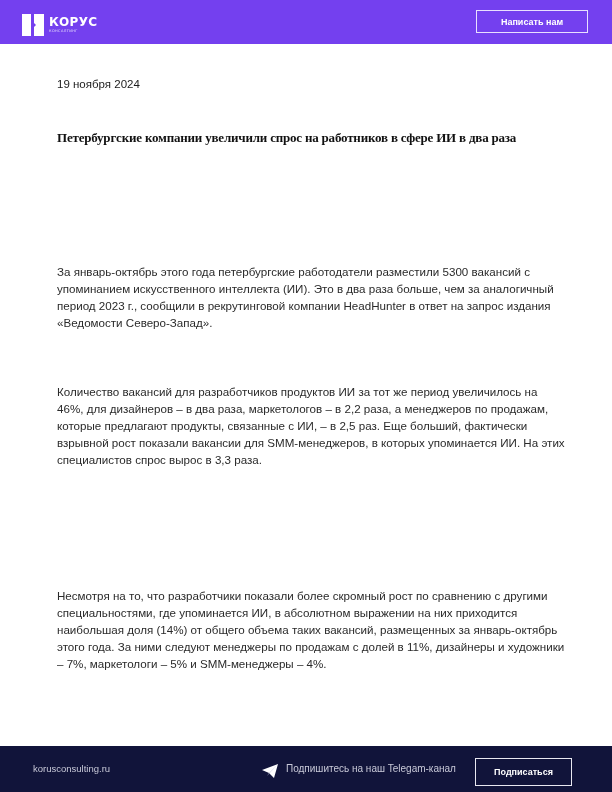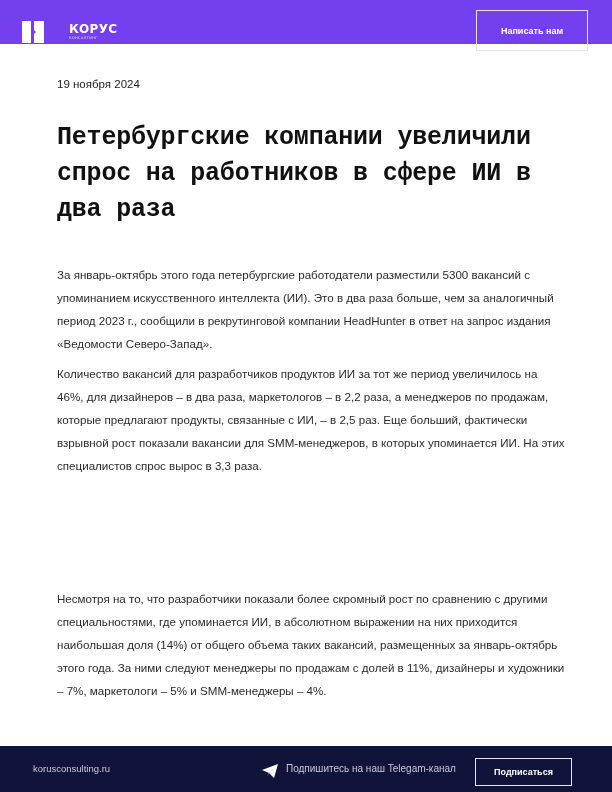--- a/index.html
+++ b/index.html
@@ -3,51 +3,51 @@
   <meta charset="utf-8">
   <style>
     * { margin: 0; padding: 0; box-sizing: border-box; }
     html, body { width: 612px; height: 792px; background: #ffffff; overflow: hidden; }
     body { font-family: "DejaVu Sans", sans-serif; color: #222; position: relative; }
 
     .header {
       position: absolute; left: 0; top: 0; width: 612px; height: 44px;
       background: #7440ef;
     }
-    .logo { position: absolute; left: 22px; top: 21px; height: 22px; display: flex; align-items: center; gap: 20px; }
+    .logo { position: absolute; left: 22px; top: 14px; height: 22px; display: flex; align-items: center; }
     .logo-mark { width: 22px; height: 22px; position: relative; }
     .logo-mark svg { display: block; }
     .logo-text { margin-left: 5px; display: flex; flex-direction: column; justify-content: center; }
     .logo-title { color: #fff; font-family: "DejaVu Sans", sans-serif; font-weight: bold; font-size: 12px; letter-spacing: 0.3px; line-height: 12px; }
     .logo-sub { color: #fff; opacity: 0.8; font-size: 3.5px; letter-spacing: 0.4px; line-height: 5px; margin-top: 1px; }
 
     .write-btn {
-      position: absolute; left: 476px; top: 10px; width: 112px; height: 41px;
+      position: absolute; left: 476px; top: 10px; width: 112px; height: 23px;
       border: 1px solid #e8e0ff; color: #fff; background: transparent;
       font-family: "Liberation Sans", sans-serif; font-weight: bold; font-size: 9px;
       display: flex; align-items: center; justify-content: center;
     }
 
     .date {
       position: absolute; left: 57px; top: 78px;
       font-family: "Liberation Sans", sans-serif; font-size: 11.5px; color: #1b1b1b;
     }
 
     .title {
       position: absolute; left: 57px; top: 120px; width: 500px;
-      font-family: Liberation Mono, monospace; font-weight: bold; font-size: 25px; line-height: 36px;
+      font-family: Liberation Serif, serif; font-weight: bold; font-size: 13px; line-height: 36px;
       color: #111; letter-spacing: -0.2px;
     }
 
     .para {
       position: absolute; left: 57px; width: 510px;
-      font-family: "Liberation Sans", sans-serif; font-size: 11.6px; line-height: 23px; color: #2a2a2a;
+      font-family: "Liberation Sans", sans-serif; font-size: 11.6px; line-height: 17px; color: #2a2a2a;
     }
     .p1 { top: 263px; }
-    .p2 { top: 362px; }
+    .p2 { top: 383px; }
     .p3 { top: 552px; margin-top: 35px; }
 
     .footer {
       position: absolute; left: 0; top: 746px; width: 612px; height: 46px;
       background: #11143a;
     }
     .footer-site {
       position: absolute; left: 23px; top: 17px; color: #c8c9d8;
       font-family: "Liberation Sans", sans-serif; font-size: 9.5px; padding-left: 10px;
     }

